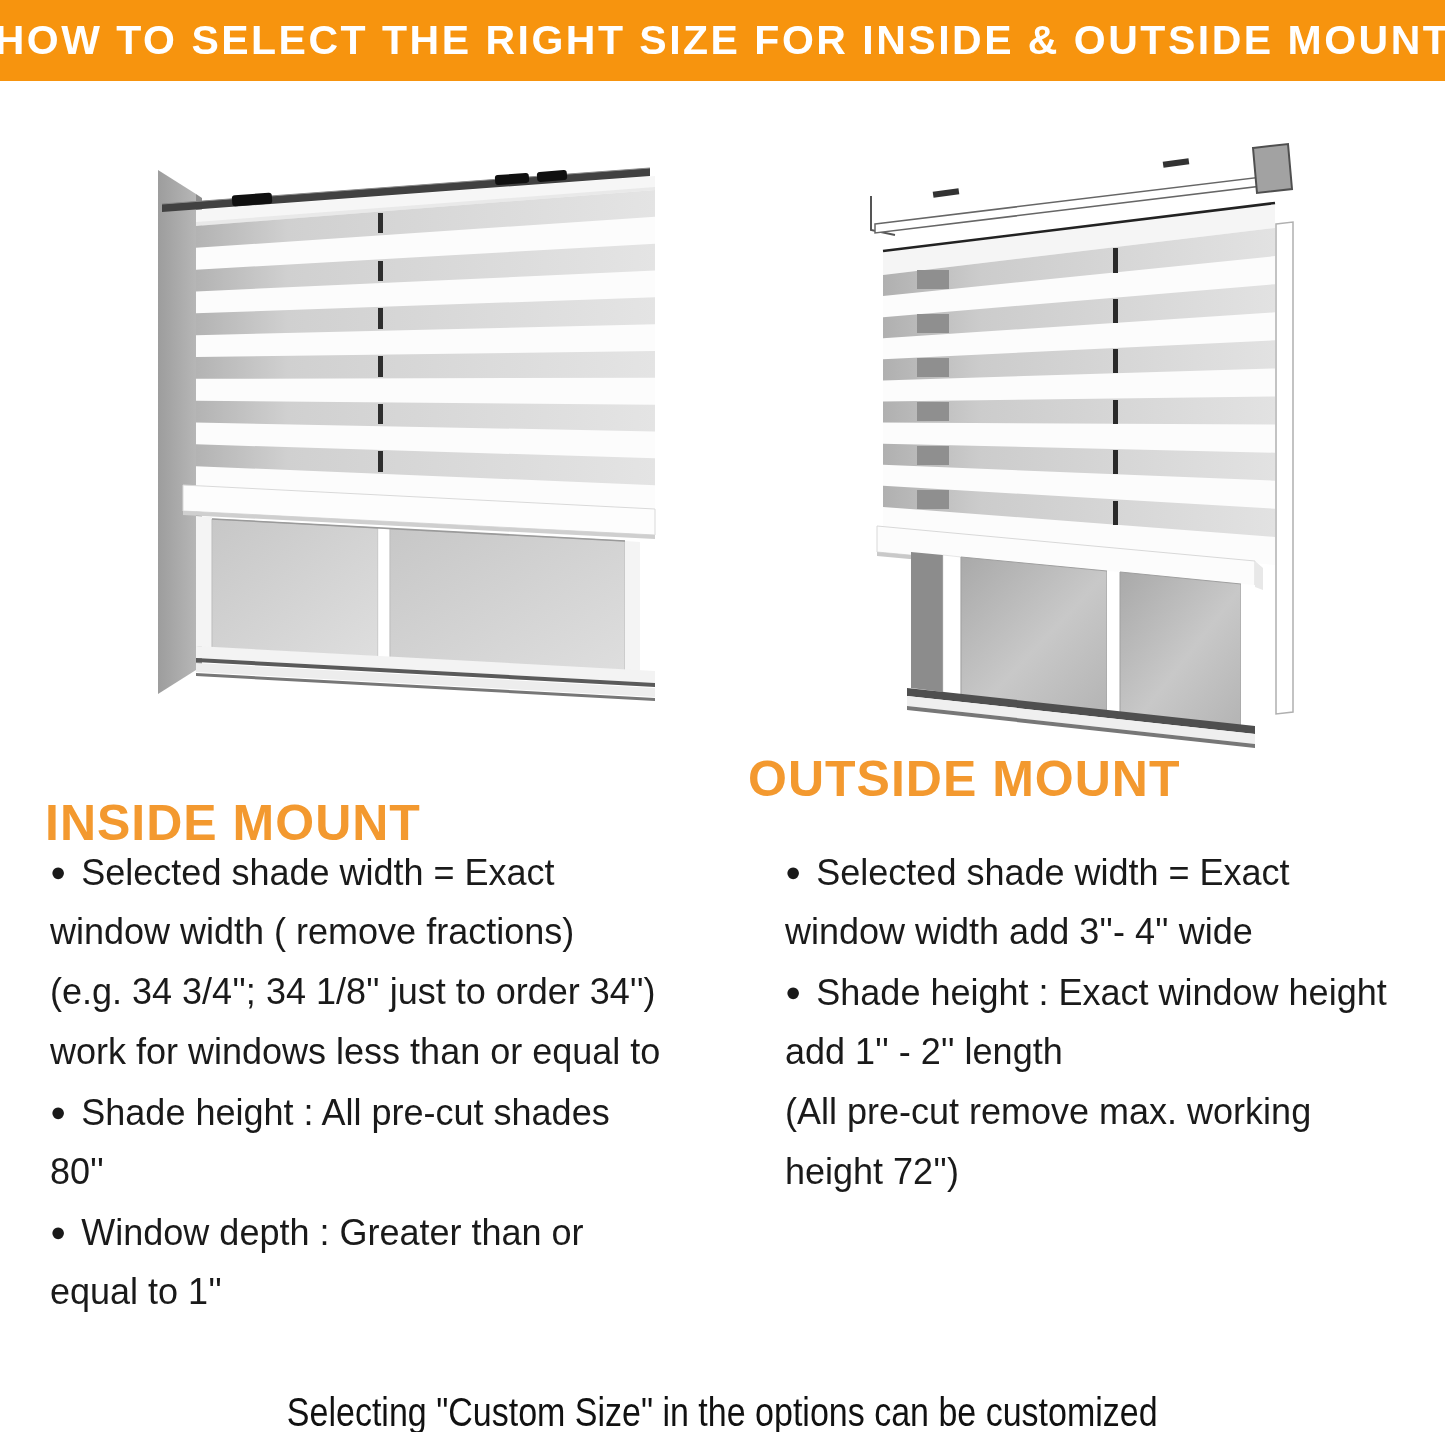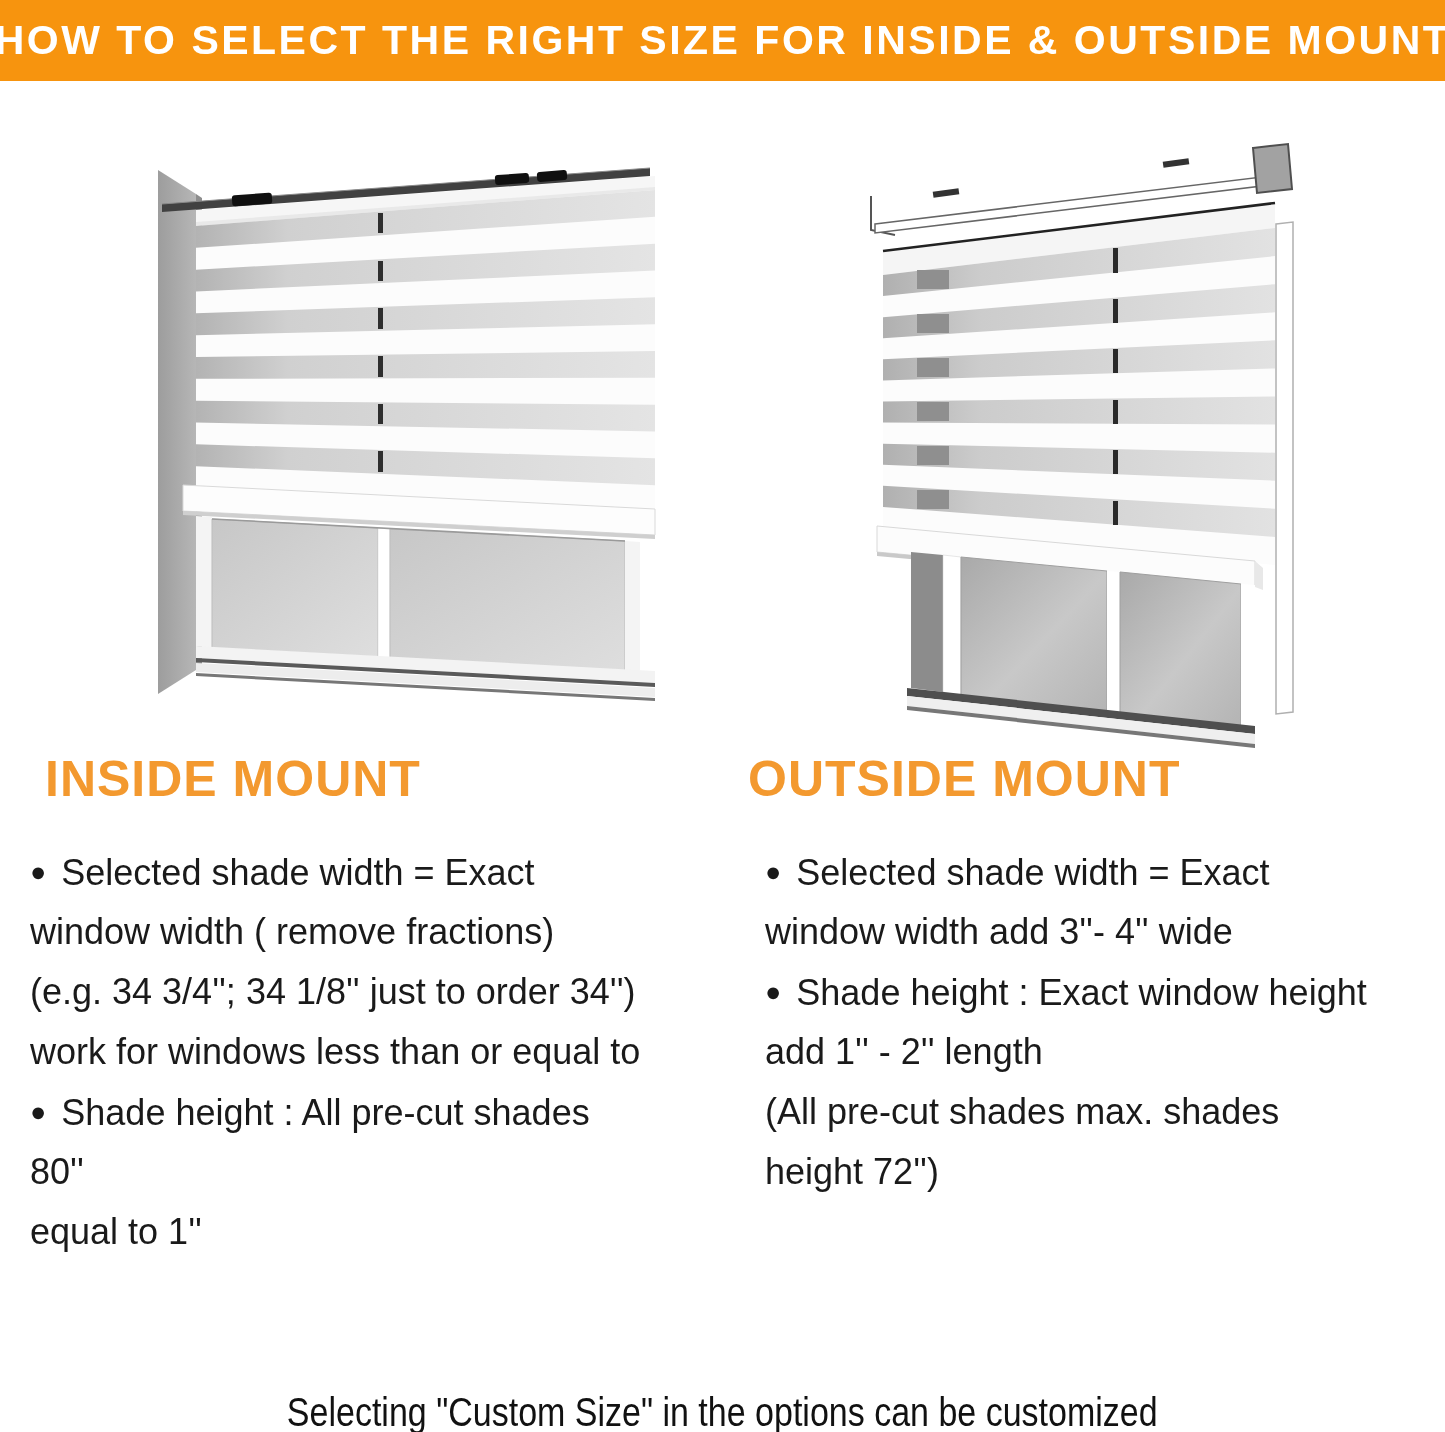--- a/index.html
+++ b/index.html
@@ -19,26 +19,27 @@
     white-space:nowrap;
   }
   .illus{position:absolute;}
   .illus-left{left:150px;top:148px;width:515px;height:560px;}
   .illus-right{left:855px;top:140px;width:460px;height:615px;}
   .mount-heading{
     position:absolute;top:750px;
     font-size:50px;font-weight:bold;letter-spacing:1px;
     color:var(--heading,#F3992F);white-space:nowrap;
   }
-  .heading-inside{left:45px;}
+  .heading-inside{left:45px;margin-top:44px;}
   .heading-outside{left:748px;}
   .spec-col{
     position:absolute;top:842px;
     font-size:36px;line-height:60px;white-space:nowrap;
     color:var(--body-text,#1a1a1a);
+    margin-left:20px;
   }
   .col-inside{left:30px;}
   .col-outside{left:765px;}
   .tline{height:60px;}
   .bullet{
     display:inline-block;font-size:27px;margin-right:15px;
     vertical-align:4px;
   }
   .note-wrap{
     position:absolute;left:0;top:1390px;width:1445px;text-align:center;
@@ -189,27 +190,28 @@
 <div class="mount-heading heading-inside">INSIDE MOUNT</div>
 <div class="mount-heading heading-outside">OUTSIDE MOUNT</div>
 
 <div class="spec-col col-inside">
   <div class="tline"><span class="bullet">●</span><span>Selected shade width = Exact</span></div>
   <div class="tline"><span>window width ( remove fractions)</span></div>
   <div class="tline"><span>(e.g. 34 3/4''; 34 1/8'' just to order 34'')</span></div>
   <div class="tline"><span>work for windows less than or equal to</span></div>
   <div class="tline"><span class="bullet">●</span><span>Shade height : All pre-cut shades</span></div>
   <div class="tline"><span>80''</span></div>
+  <div class="tline"><span class="bullet">●</span><span>Window depth : Greater than or</span></div>
   <div class="tline"><span>equal to 1''</span></div>
 </div>
 
 <div class="spec-col col-outside">
   <div class="tline"><span class="bullet">●</span><span>Selected shade width = Exact</span></div>
   <div class="tline"><span>window width add 3''- 4'' wide</span></div>
   <div class="tline"><span class="bullet">●</span><span>Shade height : Exact window height</span></div>
   <div class="tline"><span>add 1'' - 2'' length</span></div>
-  <div class="tline"><span>(All pre-cut shades max. shades</span></div>
+  <div class="tline"><span>(All pre-cut remove max. working</span></div>
   <div class="tline"><span>height 72'')</span></div>
 </div>
 
 <div class="note-wrap">
   <span class="note">Selecting "Custom Size" in the options can be customized</span>
 </div>
 
 </body></html>

